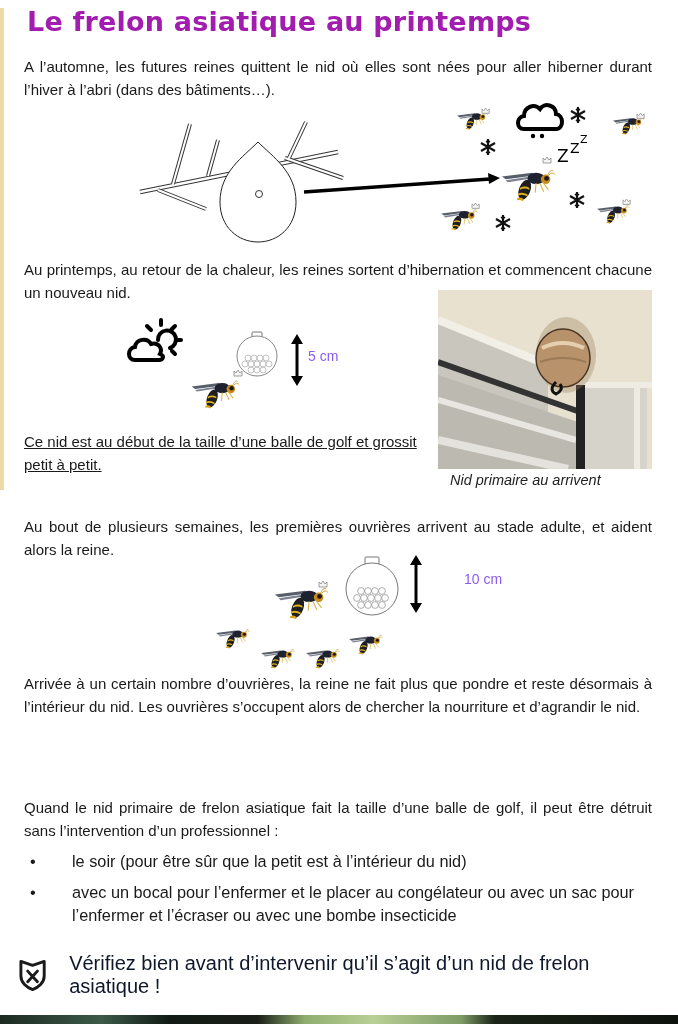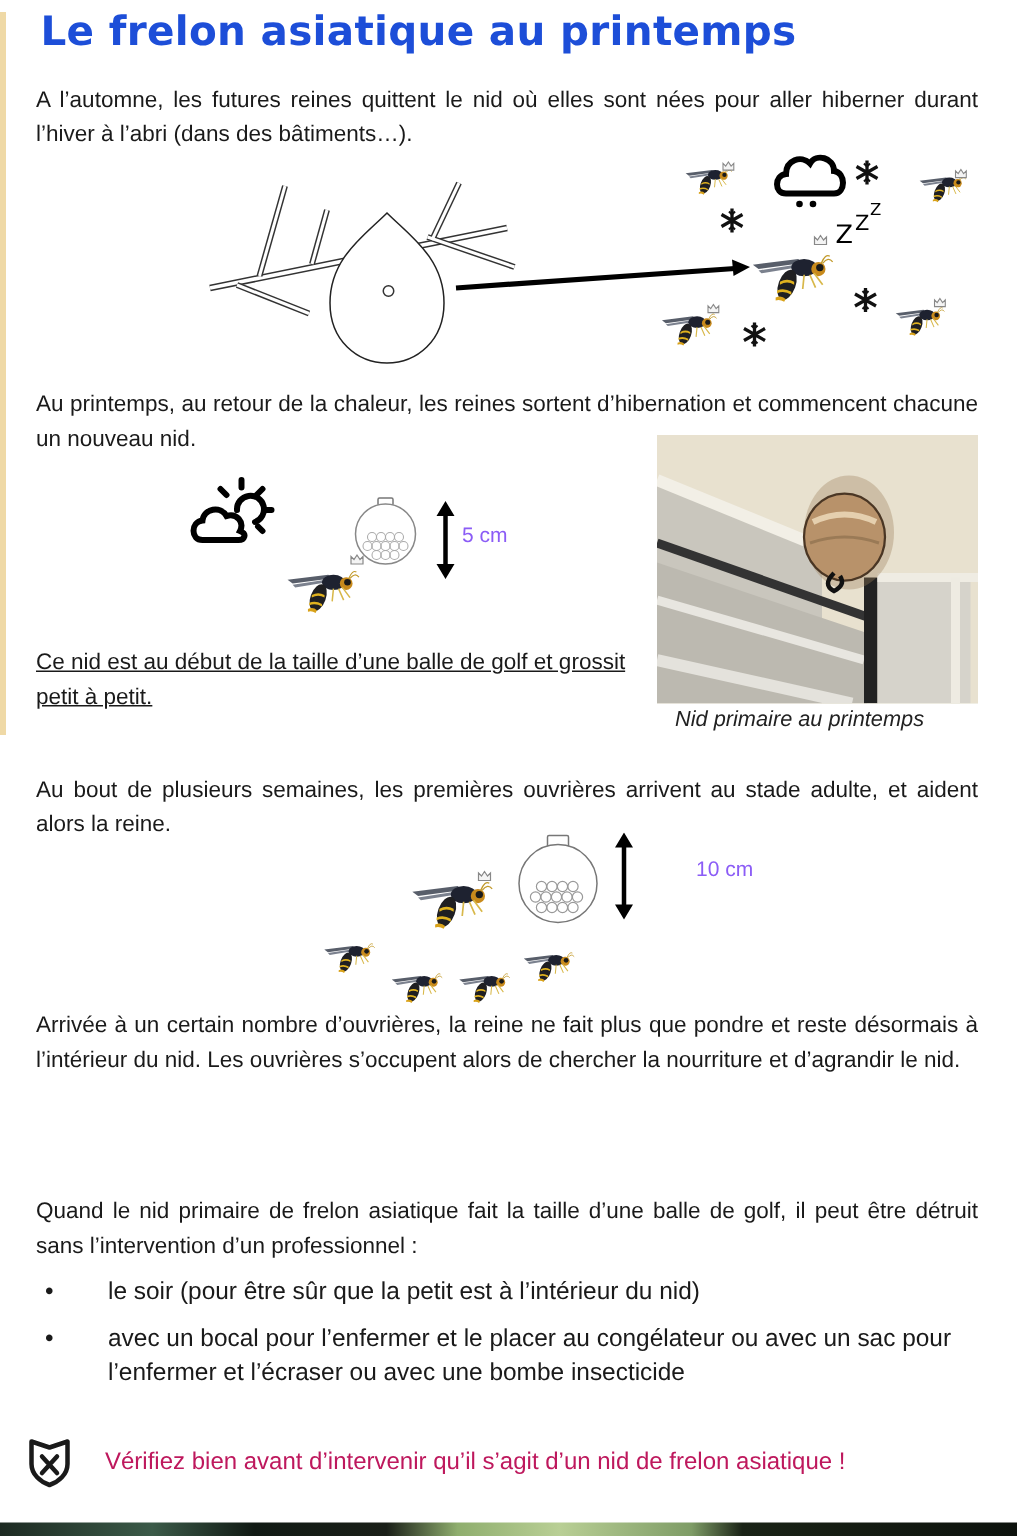--- a/index.html
+++ b/index.html
@@ -1,39 +1,39 @@
 <!DOCTYPE html>
 <html><head>
 <meta charset="utf-8">
 <style>
   * { box-sizing: border-box; margin: 0; padding: 0; }
   html, body { width: 678px; height: 1024px; background: #ffffff; overflow: hidden; }
   body { position: relative; font-family: "Liberation Sans", sans-serif; color: #1a1a1a; }
 
   .side-bar { position: absolute; left: 0; top: 8px; width: 4px; height: 482px; background: #efd9a6; }
 
-  .title { position: absolute; left: 27px; top: 6px; font-family: "DejaVu Sans", sans-serif; font-size: 27px; font-weight: bold; color: #1d4ed8; letter-spacing: 0.2px; }
+  .title { position: absolute; left: 27px; top: 6px; font-family: "DejaVu Sans", sans-serif; font-size: 27px; font-weight: bold; color: #a21caf; letter-spacing: 0.2px; }
 
   .para { position: absolute; left: 24px; width: 628px; font-size: 15px; line-height: 23px; text-align: justify; }
   .para.narrow { width: 410px; text-align: left; text-decoration: underline; }
 
   .abs { position: absolute; }
 
   .caption { position: absolute; left: 450px; top: 472px; font-style: italic; font-size: 14.5px; color: #222; }
 
   .photo { position: absolute; left: 438px; top: 290px; width: 214px; height: 179px; overflow: hidden; background: #e6dfcf; }
 
   .cm-label { position: absolute; font-size: 14px; color: #8b5cf6; }
 
   .bullets { position: absolute; left: 24px; width: 628px; font-size: 16.3px; line-height: 23px; }
   .bullet-row { position: relative; padding-left: 48px; margin-bottom: 8px; }
   .bullet-dot { position: absolute; left: 6px; top: 0; }
 
   .warning { position: absolute; left: 18px; top: 958px; width: 650px; height: 34px; display: flex; align-items: center; }
-  .warning-text { margin-left: 22px; font-size: 16px; color: #be185d; }
+  .warning-text { margin-left: 22px; font-size: 20px; color: #0f172a; }
 
   .bottom-strip { position: absolute; left: 0; top: 1015px; width: 678px; height: 9px;
     background: linear-gradient(90deg, #1d2a22 0%, #3b5a48 15%, #111a14 25%, #1a1f18 38%, #8fae6e 45%, #b9cf95 55%, #7e9c66 68%, #1a2316 73%, #0d120d 100%); }
 </style>
 </head>
 <body>
 
 <svg width="0" height="0" style="position:absolute">
   <defs>
     <g id="hornet">
@@ -206,21 +206,21 @@
     <rect x="147" y="95" width="62" height="84" fill="#d6d3cb"></rect>
     <path d="M147 95 L214 95" stroke="#efece3" stroke-width="6"></path>
     <rect x="196" y="95" width="6" height="84" fill="#eeebe2"></rect>
     <ellipse cx="128" cy="65" rx="30" ry="38" fill="#9c7d5a" opacity="0.35"></ellipse>
     <ellipse cx="125" cy="68" rx="27" ry="29" fill="#b8926a" stroke="#4a3624" stroke-width="1.5"></ellipse>
     <path d="M104 58 Q125 48 146 58" stroke="#e5cfae" stroke-width="4" fill="none"></path>
     <path d="M102 72 Q125 64 148 72" stroke="#9a7a56" stroke-width="2" fill="none"></path>
     <path d="M118 92 Q110 100 118 104 Q126 100 122 94" stroke="#111" stroke-width="3" fill="none"></path>
   </svg>
 </div>
-<span class="caption">Nid primaire au printemps</span>
+<span class="caption">Nid primaire au arrivent</span>
 
 <p class="para narrow" style="top:430px;">Ce nid est au début de la taille d’une balle de golf et grossit petit à petit.</p>
 
 <p class="para" style="top:515px;">Au bout de plusieurs semaines, les premières ouvrières arrivent au stade adulte, et aident alors la reine.</p>
 
 <svg class="abs" style="left:215px; top:555px;" width="240" height="125" viewBox="0 0 240 125">
   <rect x="150" y="2" width="14" height="8" fill="#fff" stroke="#777" stroke-width="1" rx="1"></rect>
   <circle cx="157" cy="34" r="26" fill="#fff" stroke="#777" stroke-width="1"></circle>
   <g fill="none" stroke="#999" stroke-width="0.8">
     <circle cx="146" cy="36" r="3.4"></circle>

